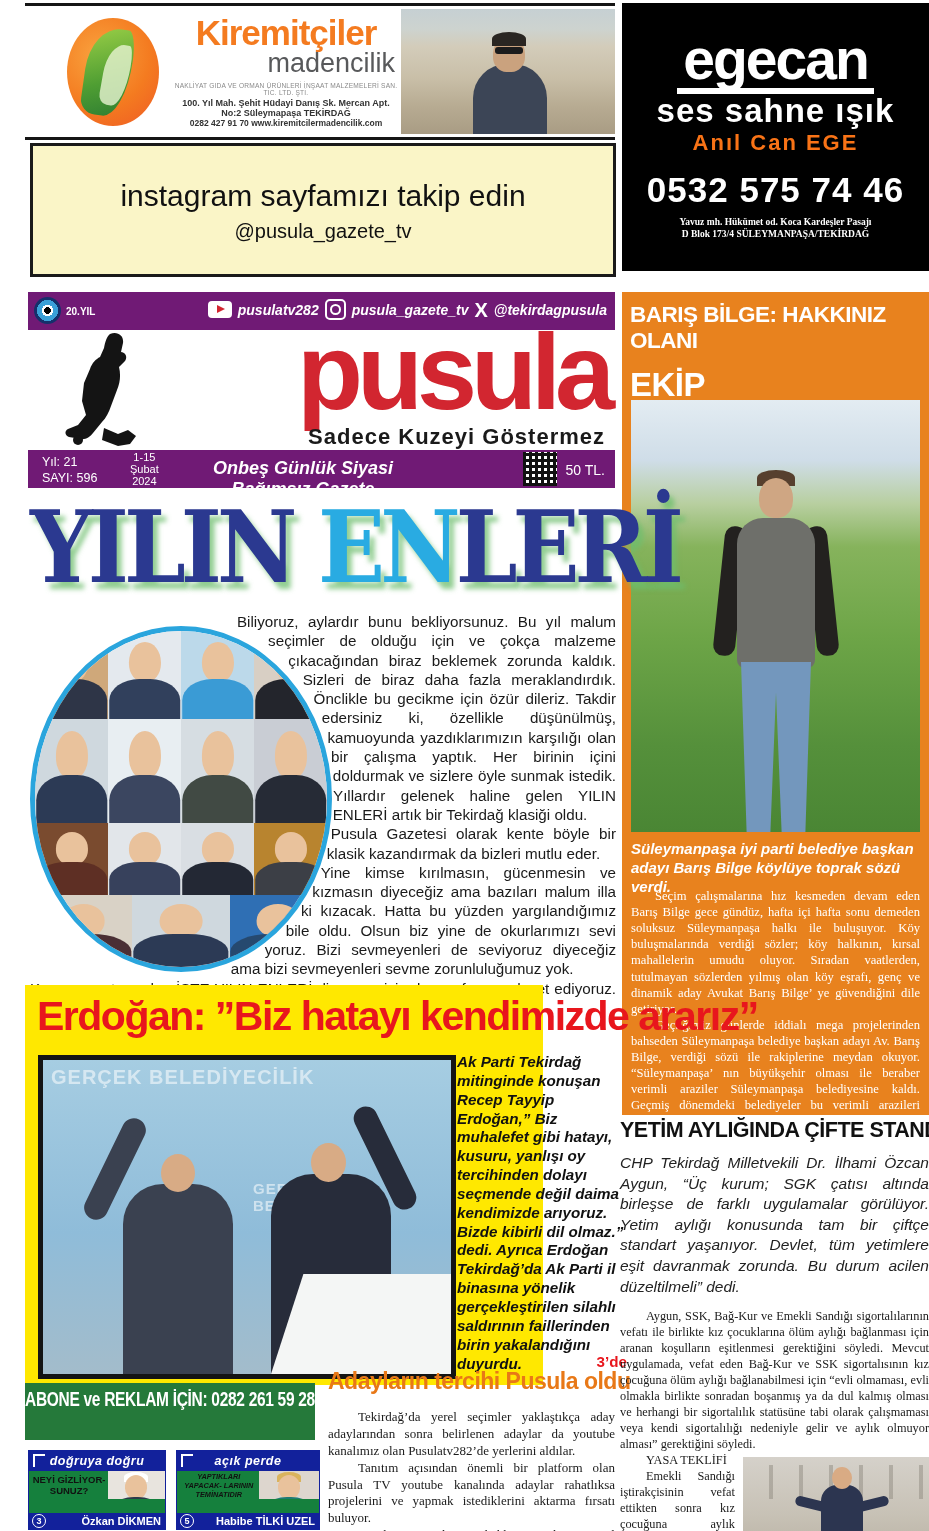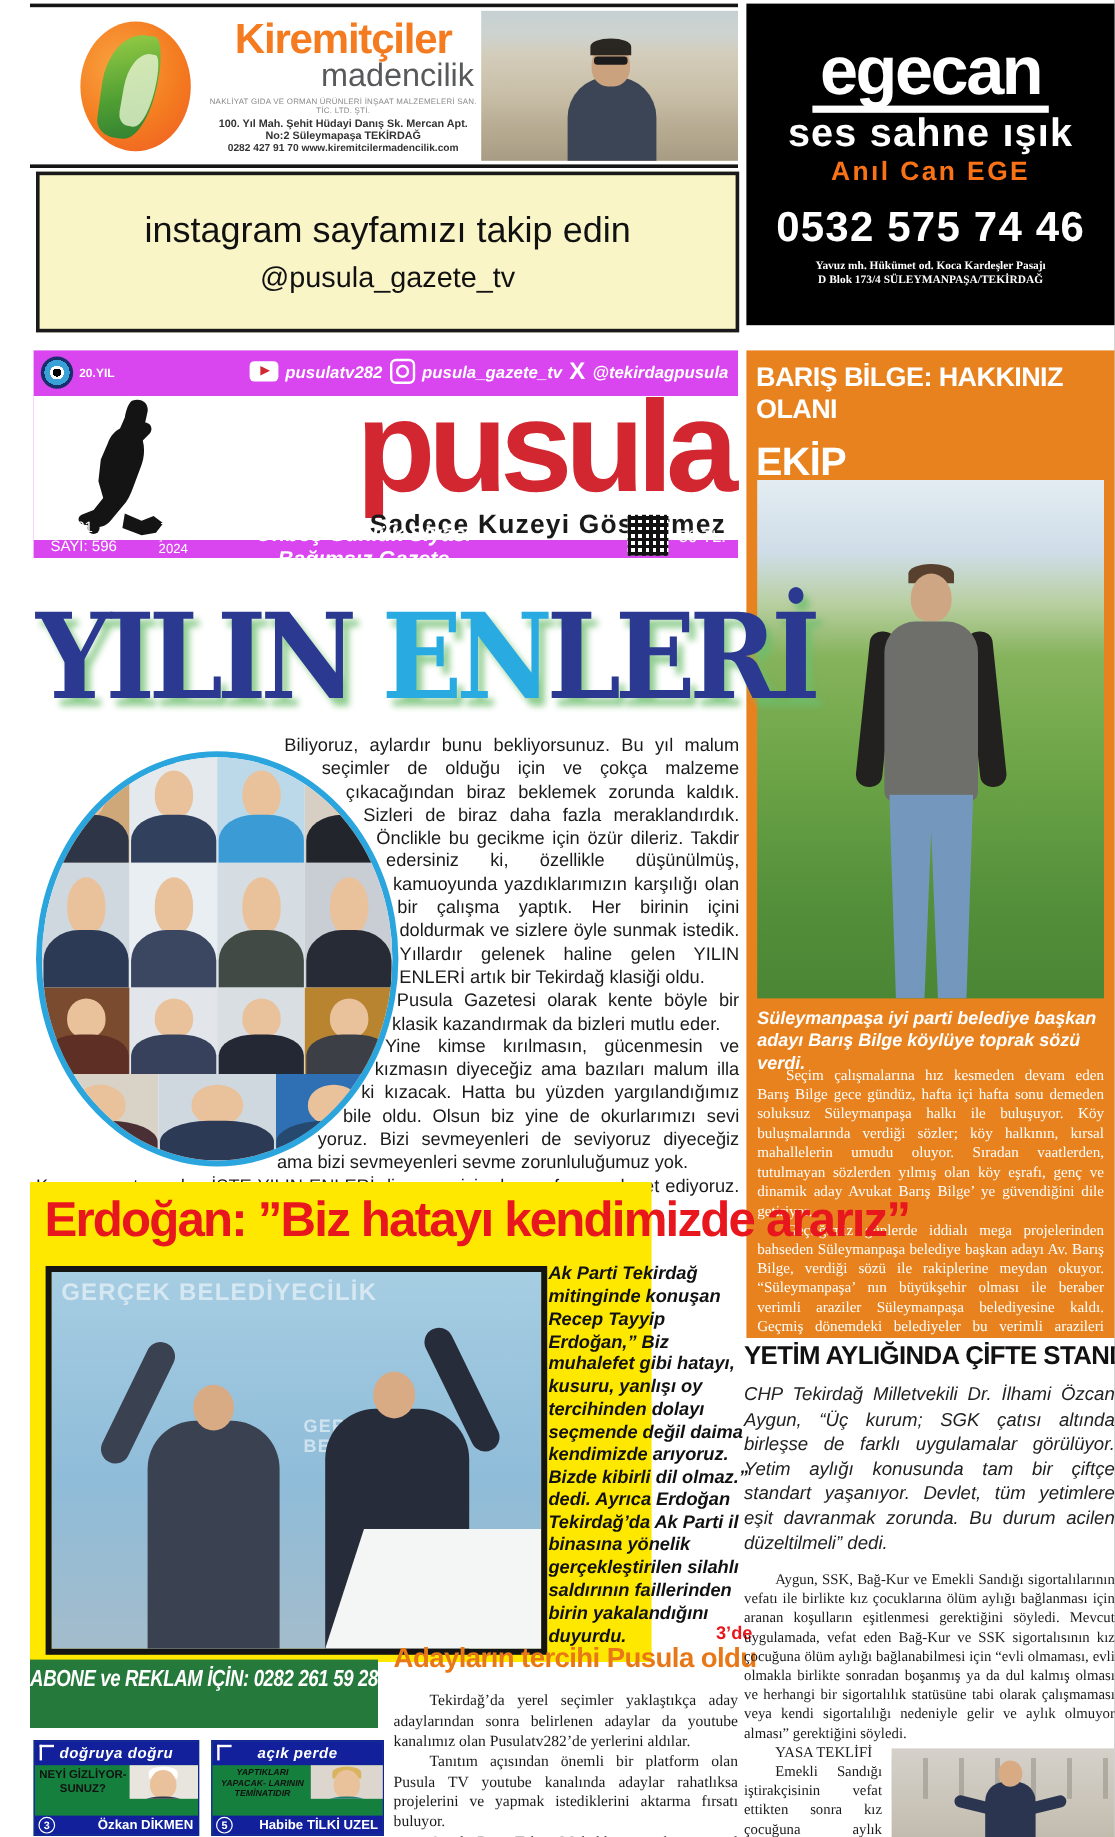--- a/index.html
+++ b/index.html
@@ -45,24 +45,24 @@
   .ege-sub{font-size:33px;font-weight:bold;letter-spacing:1px;line-height:1.05;}
   .ege-person{font-size:22px;font-weight:700;color:#f97316;letter-spacing:2px;margin-top:1px;}
   .ege-slogan{font-size:21px;margin-top:16px;letter-spacing:.5px;}
   .ege-phone{font-size:35px;font-weight:900;margin-top:14px;letter-spacing:1px;}
   .ege-addr{font-family:"Liberation Serif",serif;font-size:9.5px;font-weight:bold;line-height:1.35;margin-top:6px;}
 
   
   .insta-box{left:30px;top:143px;width:580px;height:128px;background:#faf5c7;border:3px solid #1a1a1a;
              display:flex;flex-direction:column;justify-content:center;text-align:center;}
   .insta-l{font-size:30px;color:#111;line-height:1.25;}
-  .insta-h{font-size:24px;color:#111;margin-top:6px;}
-
-  
-  .masthead{left:28px;top:292px;width:587px;height:173px;background:#d946ef;}
+  .insta-h{font-size:20px;color:#111;margin-top:6px;}
+
+  
+  .masthead{left:28px;top:292px;width:587px;height:196px;background:#701a75;}
   .m-topbar{position:absolute;left:0;top:0;width:100%;height:38px;}
   .eye{position:absolute;left:6px;top:5px;width:27px;height:27px;border-radius:50%;
        background:radial-gradient(circle,#000 0 18%,#fff 18% 30%,#3aa0d8 30% 55%,#15306b 55% 78%,#e8821e 78% 100%);}
   .m-20yil{position:absolute;left:38px;top:14px;color:#fff;font-size:10px;font-weight:bold;}
   .m-social{position:absolute;right:8px;top:7px;display:flex;align-items:center;gap:6px;color:#fff;}
   .yt-ic{width:24px;height:17px;background:#fff;border-radius:4px;position:relative;}
   .yt-ic::after{content:"";position:absolute;left:9px;top:4px;border-left:8px solid #d22630;
                 border-top:4.5px solid transparent;border-bottom:4.5px solid transparent;}
   .ig-ic{width:17px;height:17px;border:2px solid #fff;border-radius:5px;position:relative;}
   .ig-ic::after{content:"";position:absolute;left:3px;top:3px;width:7px;height:7px;border:2px solid #fff;border-radius:50%;}
@@ -134,21 +134,21 @@
   .erd-f1a{position:absolute;left:60px;bottom:150px;width:24px;height:110px;background:#3a4150;border-radius:12px;transform:rotate(26deg);}
   .erd-f2{position:absolute;left:228px;bottom:0;width:120px;height:200px;background:#272c3a;border-radius:42px 42px 0 0;}
   .erd-f2h{position:absolute;left:268px;bottom:192px;width:35px;height:39px;background:#d8ab85;border-radius:50%;}
   .erd-f2a{position:absolute;left:330px;bottom:160px;width:24px;height:112px;background:#272c3a;border-radius:12px;transform:rotate(-26deg);}
   .erd-pod{position:absolute;right:0;bottom:0;width:180px;height:100px;background:#f4f6f5;clip-path:polygon(0 100%,18% 0,100% 0,100% 100%);}
   .erd-txt{position:absolute;left:432px;top:68px;width:170px;font-size:15.2px;font-weight:bold;font-style:italic;line-height:1.24;color:#111;}
   .erd-jump{color:#e8161d;font-style:normal;float:right;margin-top:-2px;}
 
   
   .abone{left:25px;top:1383px;width:290px;height:57px;background:#25793a;color:#fff;
-         display:flex;align-items:flex-start;justify-content:center;font-style:italic;}
+         display:flex;align-items:flex-start;justify-content:center;}
   .abone span{font-size:15.5px;font-weight:900;margin-top:8px;letter-spacing:-.3px;transform:scaleY(1.25);}
 
   
   .colbox{position:absolute;top:1450px;height:78px;background:#15803d;border:1px solid #12219b;}
   .cb1{left:28px;width:136px;} .cb2{left:176px;width:142px;}
   .cb-head{position:relative;height:20px;background:#12219b;color:#fff;display:flex;align-items:center;justify-content:center;}
   .cb-mark{position:absolute;left:4px;top:3px;width:10px;height:11px;border-left:2px solid #fff;border-top:2px solid #fff;}
   .cb-script{font-size:12.5px;font-style:italic;font-weight:bold;letter-spacing:.5px;}
   .cb-body{position:relative;height:28px;}
   .cb-title{position:absolute;left:2px;top:0;width:56%;height:100%;display:flex;align-items:center;justify-content:center;

